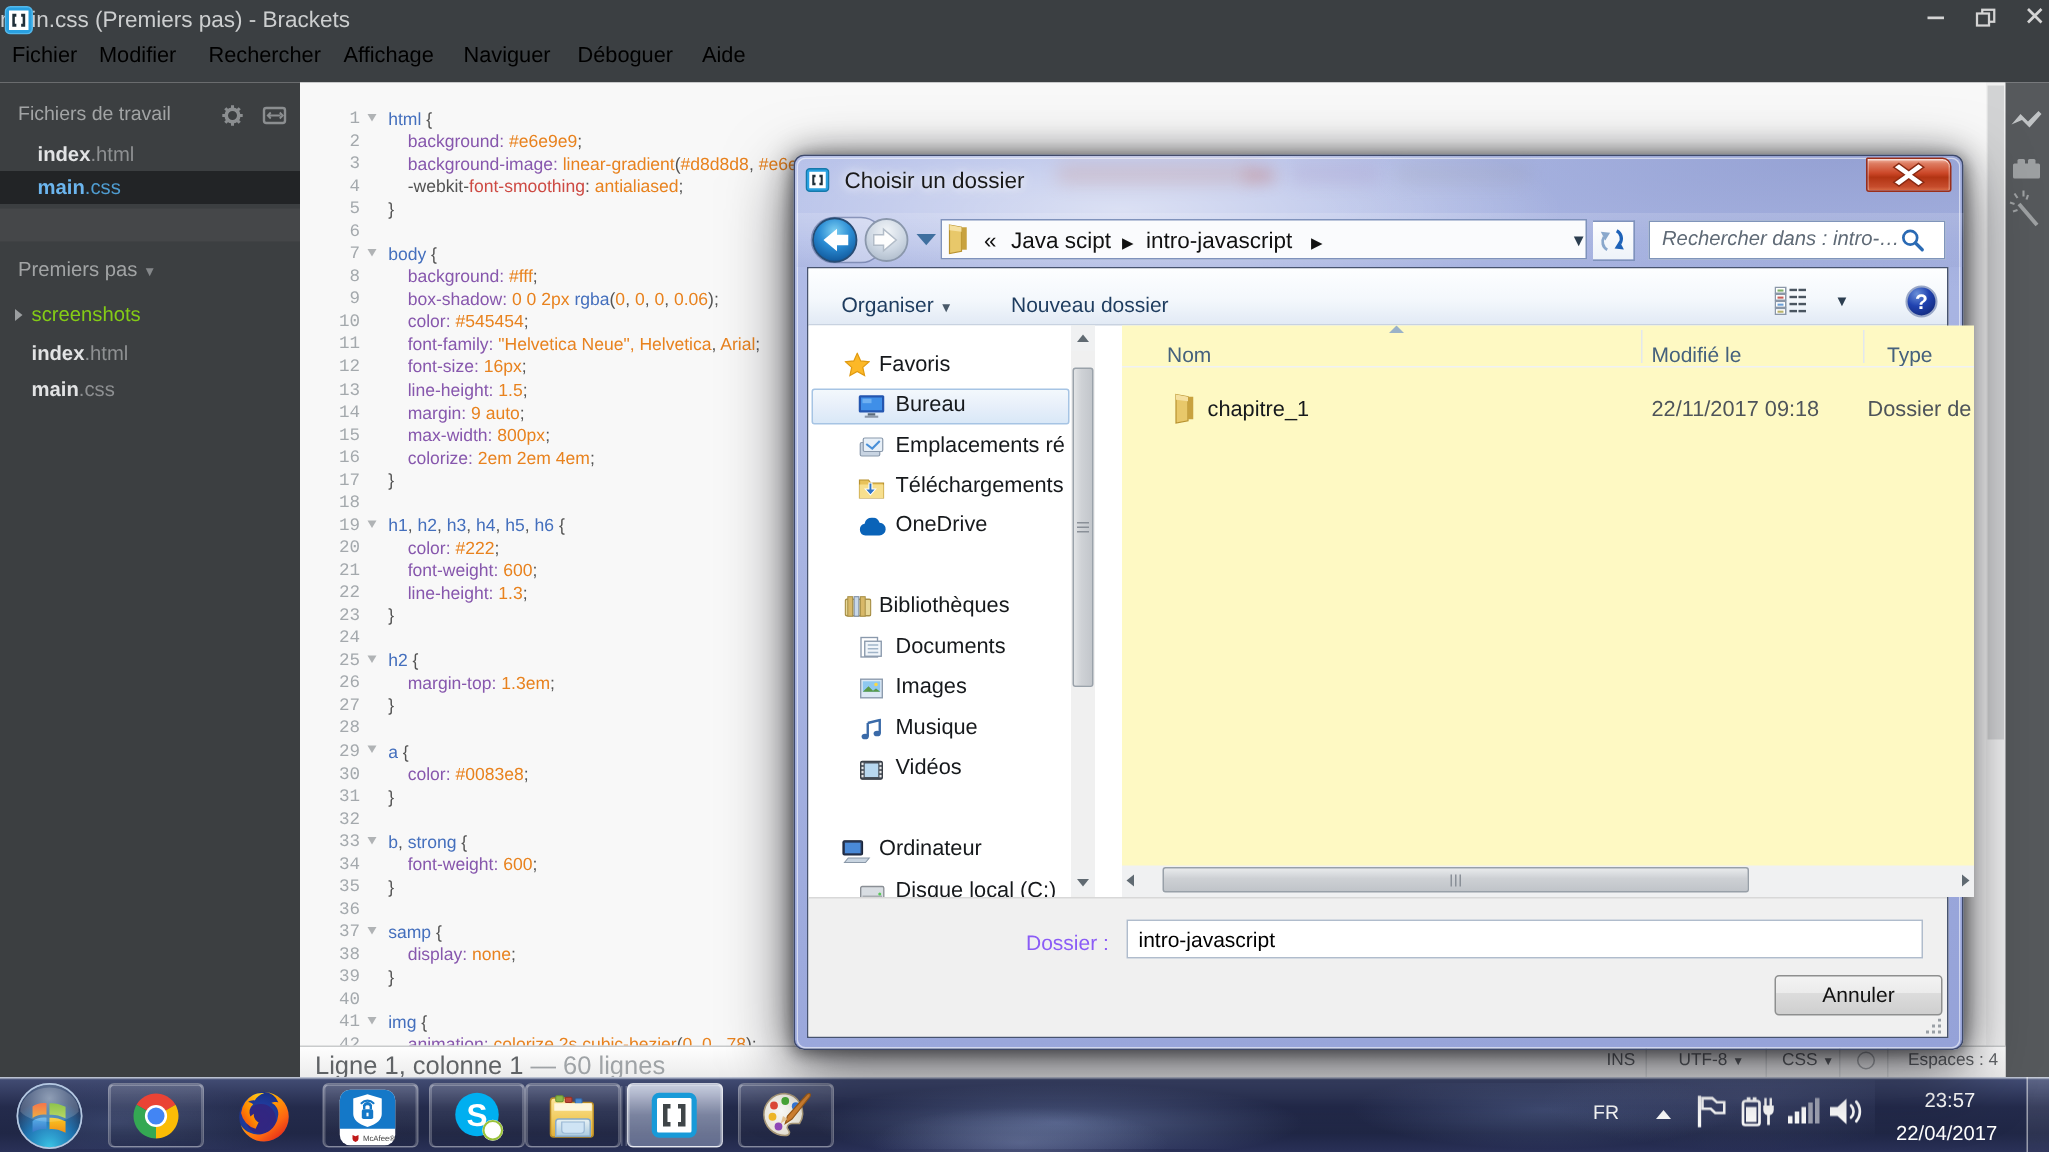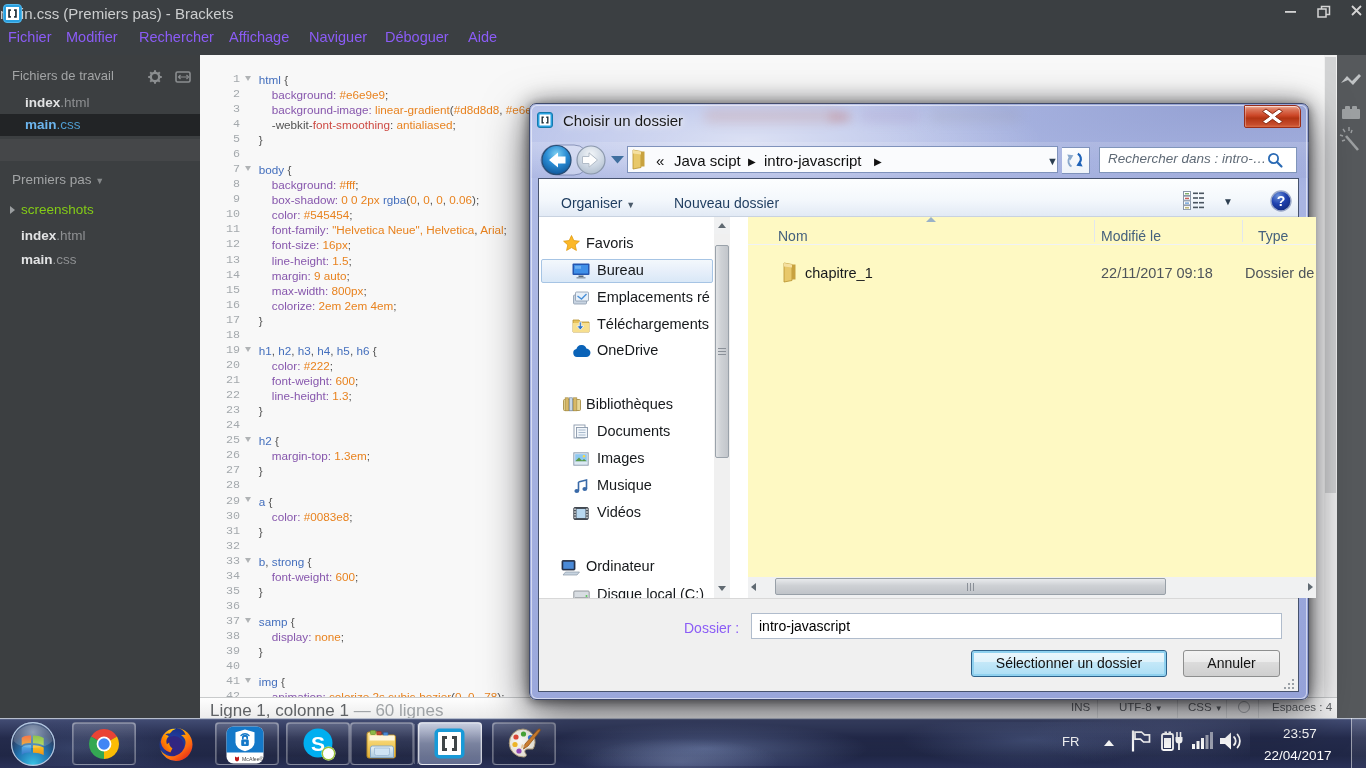--- a/index.html
+++ b/index.html
@@ -1,21 +1,21 @@
 <!DOCTYPE html>
 <html><head><meta charset="utf-8">
 <style>
 html,body{margin:0;padding:0}
 #scr{position:relative;width:1366px;height:768px;overflow:hidden;background:#f8f8f8;font-family:"Liberation Sans",sans-serif}
 #scr *{box-sizing:border-box}
 .abs{position:absolute}
 
 #titlebar{left:0;top:0;width:1366px;height:55px;background:#3b3f42}
 #wtitle{left:0;top:5px;width:1230px;font-size:15px;color:#cccecf}
-.menu{top:29px;font-size:14.5px;color:#8b5cf6}
+.menu{top:29px;font-size:14.5px;color:#000000}
 
 #sidebar{left:0;top:55px;width:200px;height:663px;background:#3c3f41;overflow:hidden}
 .sbhead{color:#a2a4a5;font-size:13px}
 .wsrow{left:0;width:200px;height:22px;line-height:22px;font-size:13.5px}
 .sel{background:#222426}
 .fn{color:#e2e3e4;font-weight:bold}
 .fx{color:#8e9092}
 .fnb{color:#6cb5ee;font-weight:bold}
 .fxb{color:#4f9cd0}
 
@@ -48,21 +48,21 @@
 #toolbarw{left:0;top:0;width:759px;height:38px;background:linear-gradient(#fdfeff,#f4f8fc 55%,#e2eaf5);border-bottom:1px solid #c8d2e0;font-size:14px;color:#1e3c5f}
 #navpane{left:0;top:38px;width:175px;height:381px;background:#fff;overflow:hidden}
 #navsb{left:175px;top:38px;width:16px;height:381px;background:#f0f0f0}
 #flist{left:209px;top:38px;width:568px;height:381px;background:#fef9c3;overflow:hidden}
 #botpanel{left:0;top:419px;width:759px;height:93px;background:#f0f0f0;border-top:1px solid #d8d8d8}
 .navtxt{font-size:14.5px;color:#16191c;white-space:nowrap}
 .hdrtxt{font-size:14px;color:#45617d}
 
 .btn{position:absolute;font-size:14px;color:#111;text-align:center;border-radius:3px}
 #selbtn{left:432px;top:51px;width:196px;height:27px;border:1px solid #2c628b;box-shadow:inset 0 0 0 2px #8fd1ef;background:linear-gradient(#eef8fd,#def2fb 45%,#c4e8f8 45%,#abdef5);line-height:25px}
-#annbtn{left:644px;top:51px;width:97px;height:27px;border:1px solid #8e8f8f;background:linear-gradient(#f3f3f3,#ebebeb 45%,#dcdcdc 45%,#cfcfcf);line-height:25px}
+#annbtn{left:644px;top:51px;width:112px;height:27px;border:1px solid #8e8f8f;background:linear-gradient(#f3f3f3,#ebebeb 45%,#dcdcdc 45%,#cfcfcf);line-height:25px}
 </style></head>
 <body>
 <div id="scr">
 
 <div id="titlebar" class="abs"></div>
 <div id="wtitle" class="abs">main.css (Premiers pas) - Brackets</div>
 <svg class="abs" style="left:3px;top:4px" width="19" height="19" viewBox="0 0 19 19">
       <rect x="0.5" y="0.5" width="18" height="18" rx="3.5" fill="#29a0e0" stroke="#53b7ea" stroke-width="1"></rect>
       <rect x="3" y="3" width="13" height="13" fill="#fff"></rect>
       <path d="M5.2 5.2 h2.7 v1.9 h-1 v4.8 h1 v1.9 h-2.7 Z M13.8 5.2 h-2.7 v1.9 h1 v4.8 h-1 v1.9 h2.7 Z" fill="#20303a"></path>
@@ -650,21 +650,20 @@
       <div class="abs" style="left:0;top:360px;width:568px;height:21px;background:#f0f1f2">
         <div class="abs" style="left:3px;top:6px;width:0;height:0;border-top:4.5px solid transparent;border-bottom:4.5px solid transparent;border-right:5px solid #606a72"></div>
         <div class="abs" style="right:3px;top:6px;width:0;height:0;border-top:4.5px solid transparent;border-bottom:4.5px solid transparent;border-left:5px solid #606a72"></div>
         <div class="abs" style="left:27px;top:1px;width:391px;height:17px;background:linear-gradient(#e8eaec,#cdd0d4 45%,#c0c4c9);border:1px solid #98a0a8;border-radius:2px"></div>
         <div class="abs" style="left:219px;top:6px;width:1.2px;height:8px;background:#8a9098;box-shadow:3px 0 0 #8a9098,6px 0 0 #8a9098"></div>
       </div>
     </div>
     <div id="botpanel" class="abs">
       <span class="abs" style="left:145px;top:21px;font-size:14px;color:#8b5cf6">Dossier :</span>
       <input class="abs" style="left: 212px; top: 14px; width: 531px; height: 26px; border: 1px solid rgb(176, 188, 204); font-size: 14px; font-family: &quot;Liberation Sans&quot;, sans-serif; padding-left: 7px;" value="intro-javascript">
-      <div id="selbtn" class="btn">Sélectionner un dossier</div>
       <svg class="abs" style="left:745px;top:80px" width="12" height="12" viewBox="0 0 12 12">
             <g fill="#9aa0a6">
               <rect x="8" y="8" width="2" height="2"></rect>
               <rect x="8" y="4" width="2" height="2"></rect>
               <rect x="4" y="8" width="2" height="2"></rect>
               <rect x="8" y="0" width="2" height="2"></rect>
               <rect x="0" y="8" width="2" height="2"></rect>
               <rect x="4" y="4" width="2" height="2"></rect>
             </g>
           </svg>

